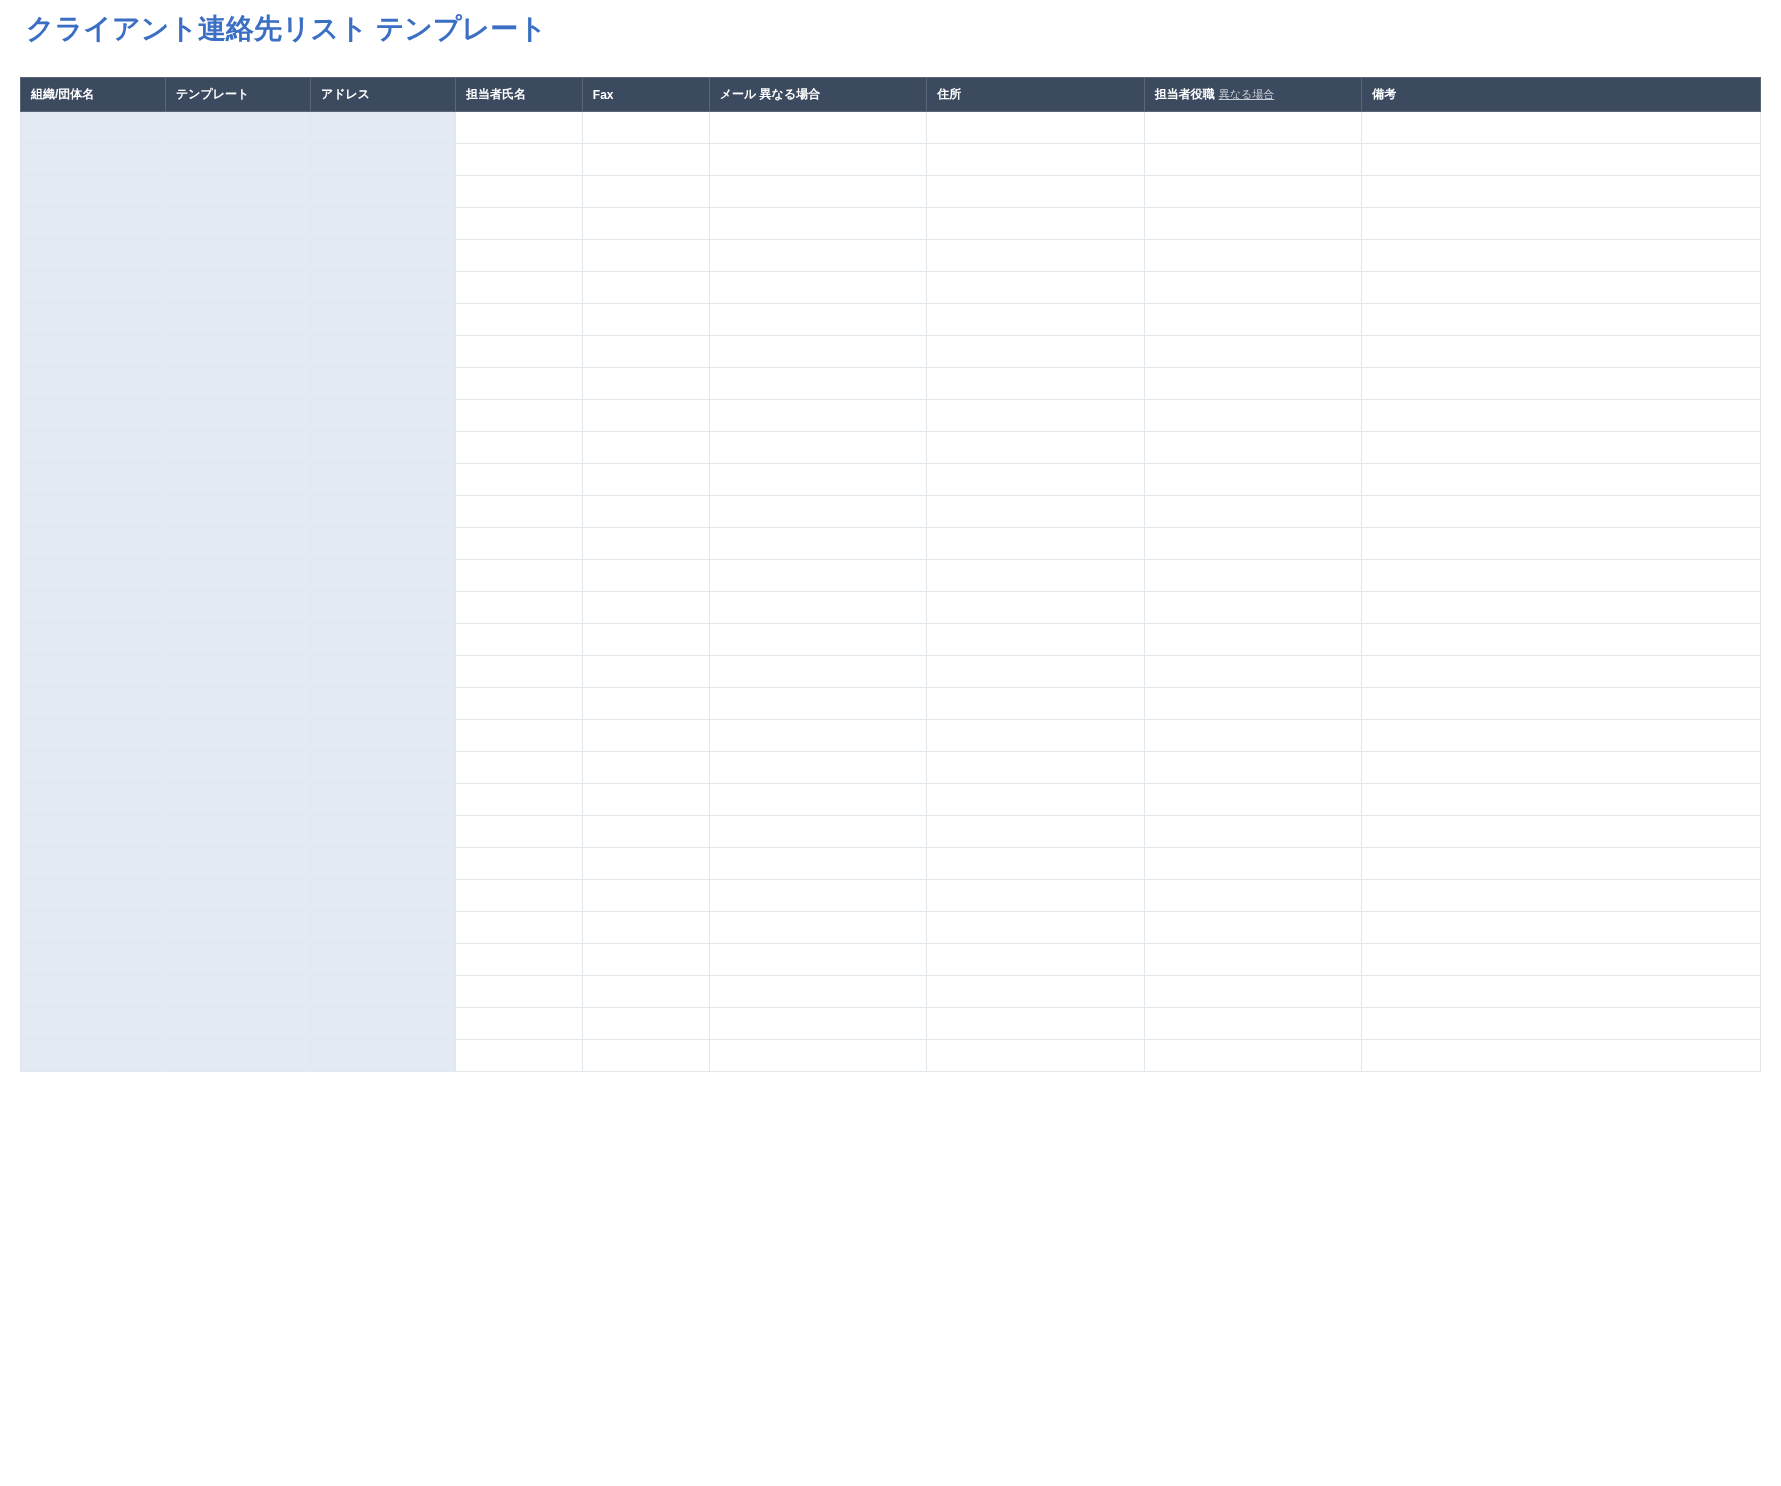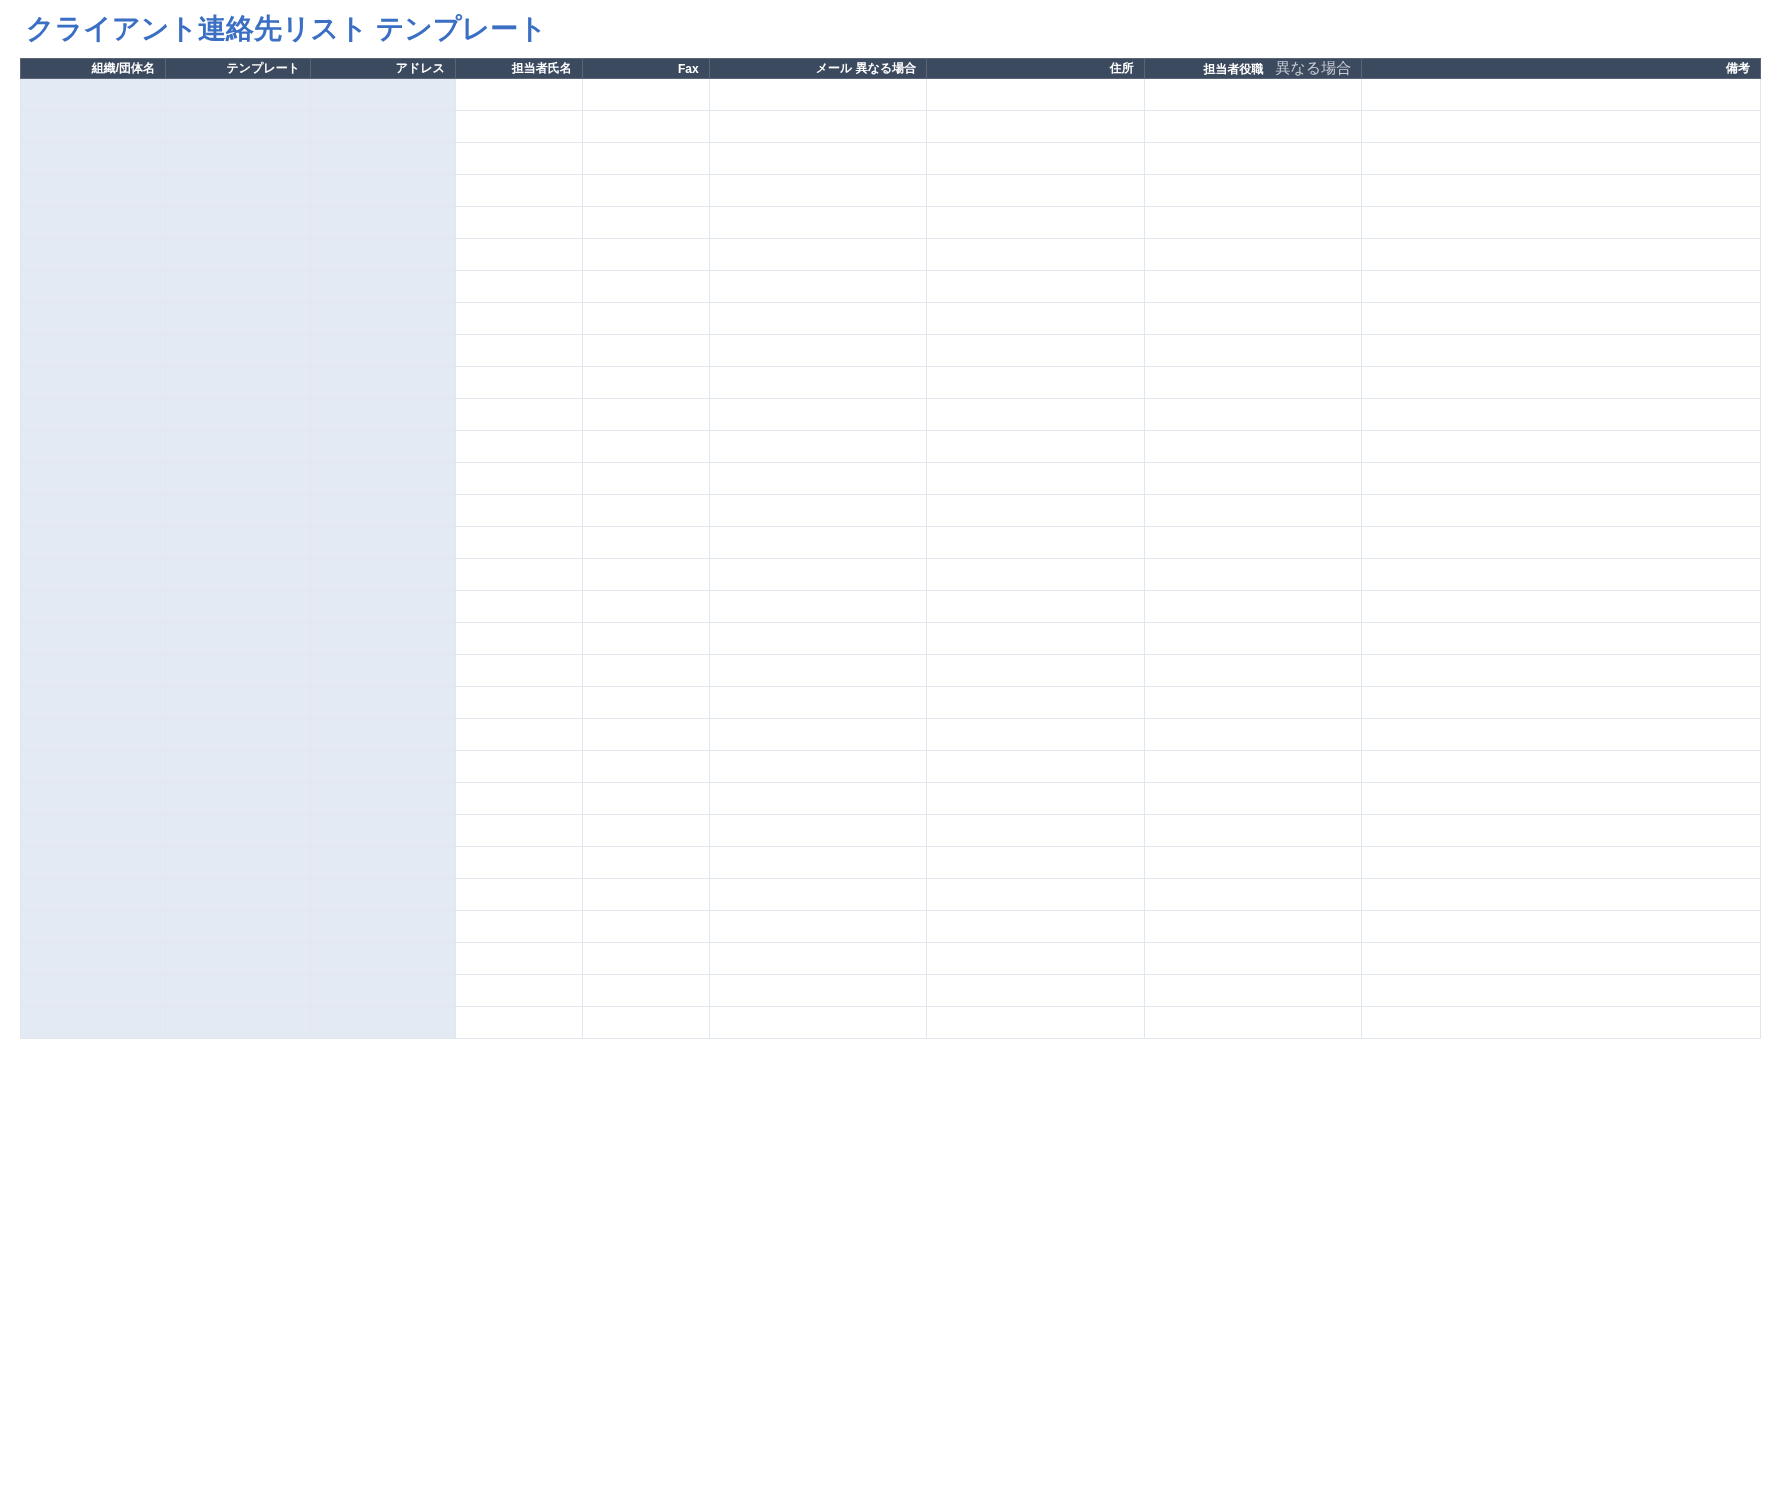--- a/index.html
+++ b/index.html
@@ -5,44 +5,45 @@
     * { box-sizing: border-box; margin: 0; padding: 0; }
     body {
       font-family: "Hiragino Kaku Gothic Pro", "Meiryo", sans-serif;
       background: #ffffff;
       padding: 10px 20px 20px 20px;
     }
     .title {
       color: #3b6fc4;
       font-size: 28px;
       font-weight: bold;
-      margin-bottom: 10px;
+      margin-bottom: 29px;
       padding-left: 6px;
     }
     table {
       border-collapse: collapse;
       width: 100%;
       table-layout: fixed;
     }
     th {
       background: #3c4a60;
       color: #ffffff;
       font-size: 12px;
       font-weight: bold;
-      text-align: right;
-      padding: 0 10px;
+      text-align: left;
+      padding: 8px 10px;
       border: 1px solid #5a6578;
       white-space: nowrap;
       overflow: hidden;
     }
     th .sub {
       font-weight: normal;
-      font-size: 15px;
+      font-size: 11px;
       color: #c8ccd4;
-      margin-left: 12px;
+      margin-left: 4px;
+      text-decoration: underline;
     }
     td {
       border: 1px solid #e2e6ed;
       height: 32px;
       padding: 0 6px;
       font-size: 12px;
     }
     td.shaded {
       background: #e3eaf3;
     }

